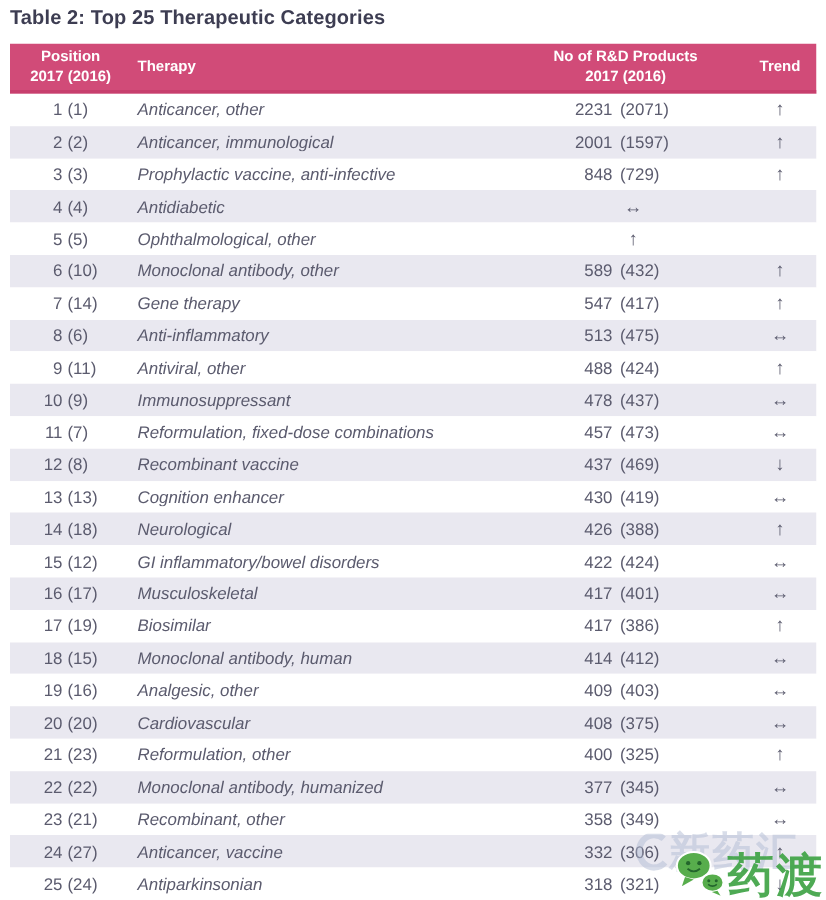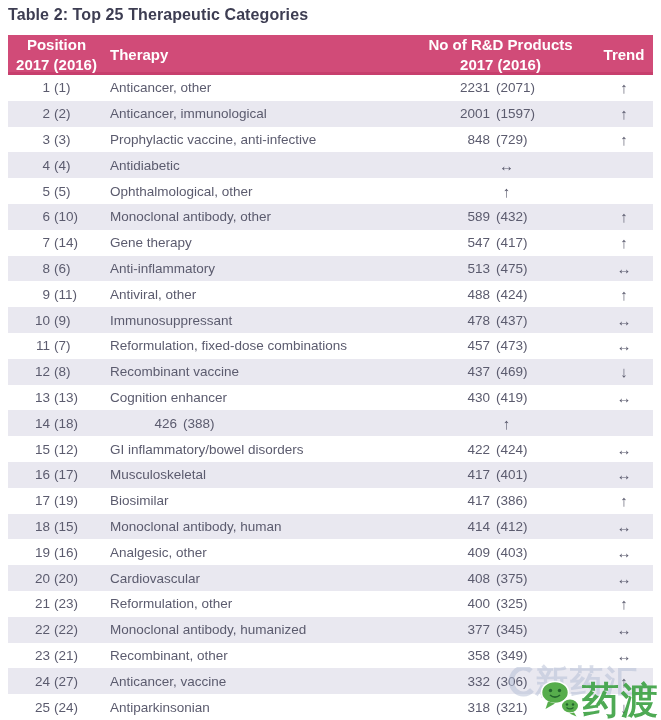--- a/index.html
+++ b/index.html
@@ -20,41 +20,41 @@
   .table{
     position:absolute;left:8px;top:35px;width:645px;
   }
   .thead{
     display:grid;
     grid-template-columns:97px 313px 165px 70px;
     align-items:center;
     height:37px;
     background:var(--header-bg,#d14b78);
     border-bottom:3px solid var(--header-border,#c73f6d);
-    color:#ffffff;font-weight:bold;font-size:15px;line-height:1.3;
+    color:#ffffff;font-weight:bold;font-size:12px;line-height:1.3;
   }
   .th-pos{display:flex;flex-direction:column;align-items:center;text-align:center;}
   .th-therapy{padding-left:5px;}
   .th-products{display:flex;flex-direction:column;align-items:center;text-align:center;}
   .th-trend{text-align:center;padding-left:12px;}
   .tbody{width:645px;}
   .tr{
     display:grid;
     grid-template-columns:97px 313px 165px 70px;
     align-items:center;
     height:25.8px;
     font-size:13.5px;
     color:var(--text,#5b5b6e);
     background:#ffffff;
   }
   .tr.alt{background:var(--alt-row-bg,#e9e8f0);}
   .td-pos{display:flex;}
   .td-pos .cur{display:inline-block;width:42px;text-align:right;}
   .td-pos .prev{margin-left:4px;}
-  .td-therapy{padding-left:5px;white-space:nowrap;overflow:hidden;}
+  .td-therapy{padding-left:5px;white-space:nowrap;overflow:hidden;font-style:italic;}
   .td-products{display:flex;}
   .td-products .cur{display:inline-block;width:72px;text-align:right;}
   .td-products .prev{margin-left:6px;}
   .td-trend{text-align:center;padding-left:12px;font-size:15px;}
   
   .wm-faint{
     position:absolute;left:506px;top:660px;z-index:4;
     display:flex;align-items:center;
     font-size:33px;font-weight:bold;letter-spacing:2px;
     color:rgba(178,188,212,0.5);
@@ -241,20 +241,21 @@
             <span class="cur">430</span>
             <span class="prev">(419)</span>
           </div>
           <div class="td td-trend">↔</div>
         </div>
         <div class="tr alt">
           <div class="td td-pos">
             <span class="cur">14</span>
             <span class="prev">(18)</span>
           </div>
+          <div class="td td-therapy">Neurological</div>
           <div class="td td-products">
             <span class="cur">426</span>
             <span class="prev">(388)</span>
           </div>
           <div class="td td-trend">↑</div>
         </div>
         <div class="tr">
           <div class="td td-pos">
             <span class="cur">15</span>
             <span class="prev">(12)</span>

